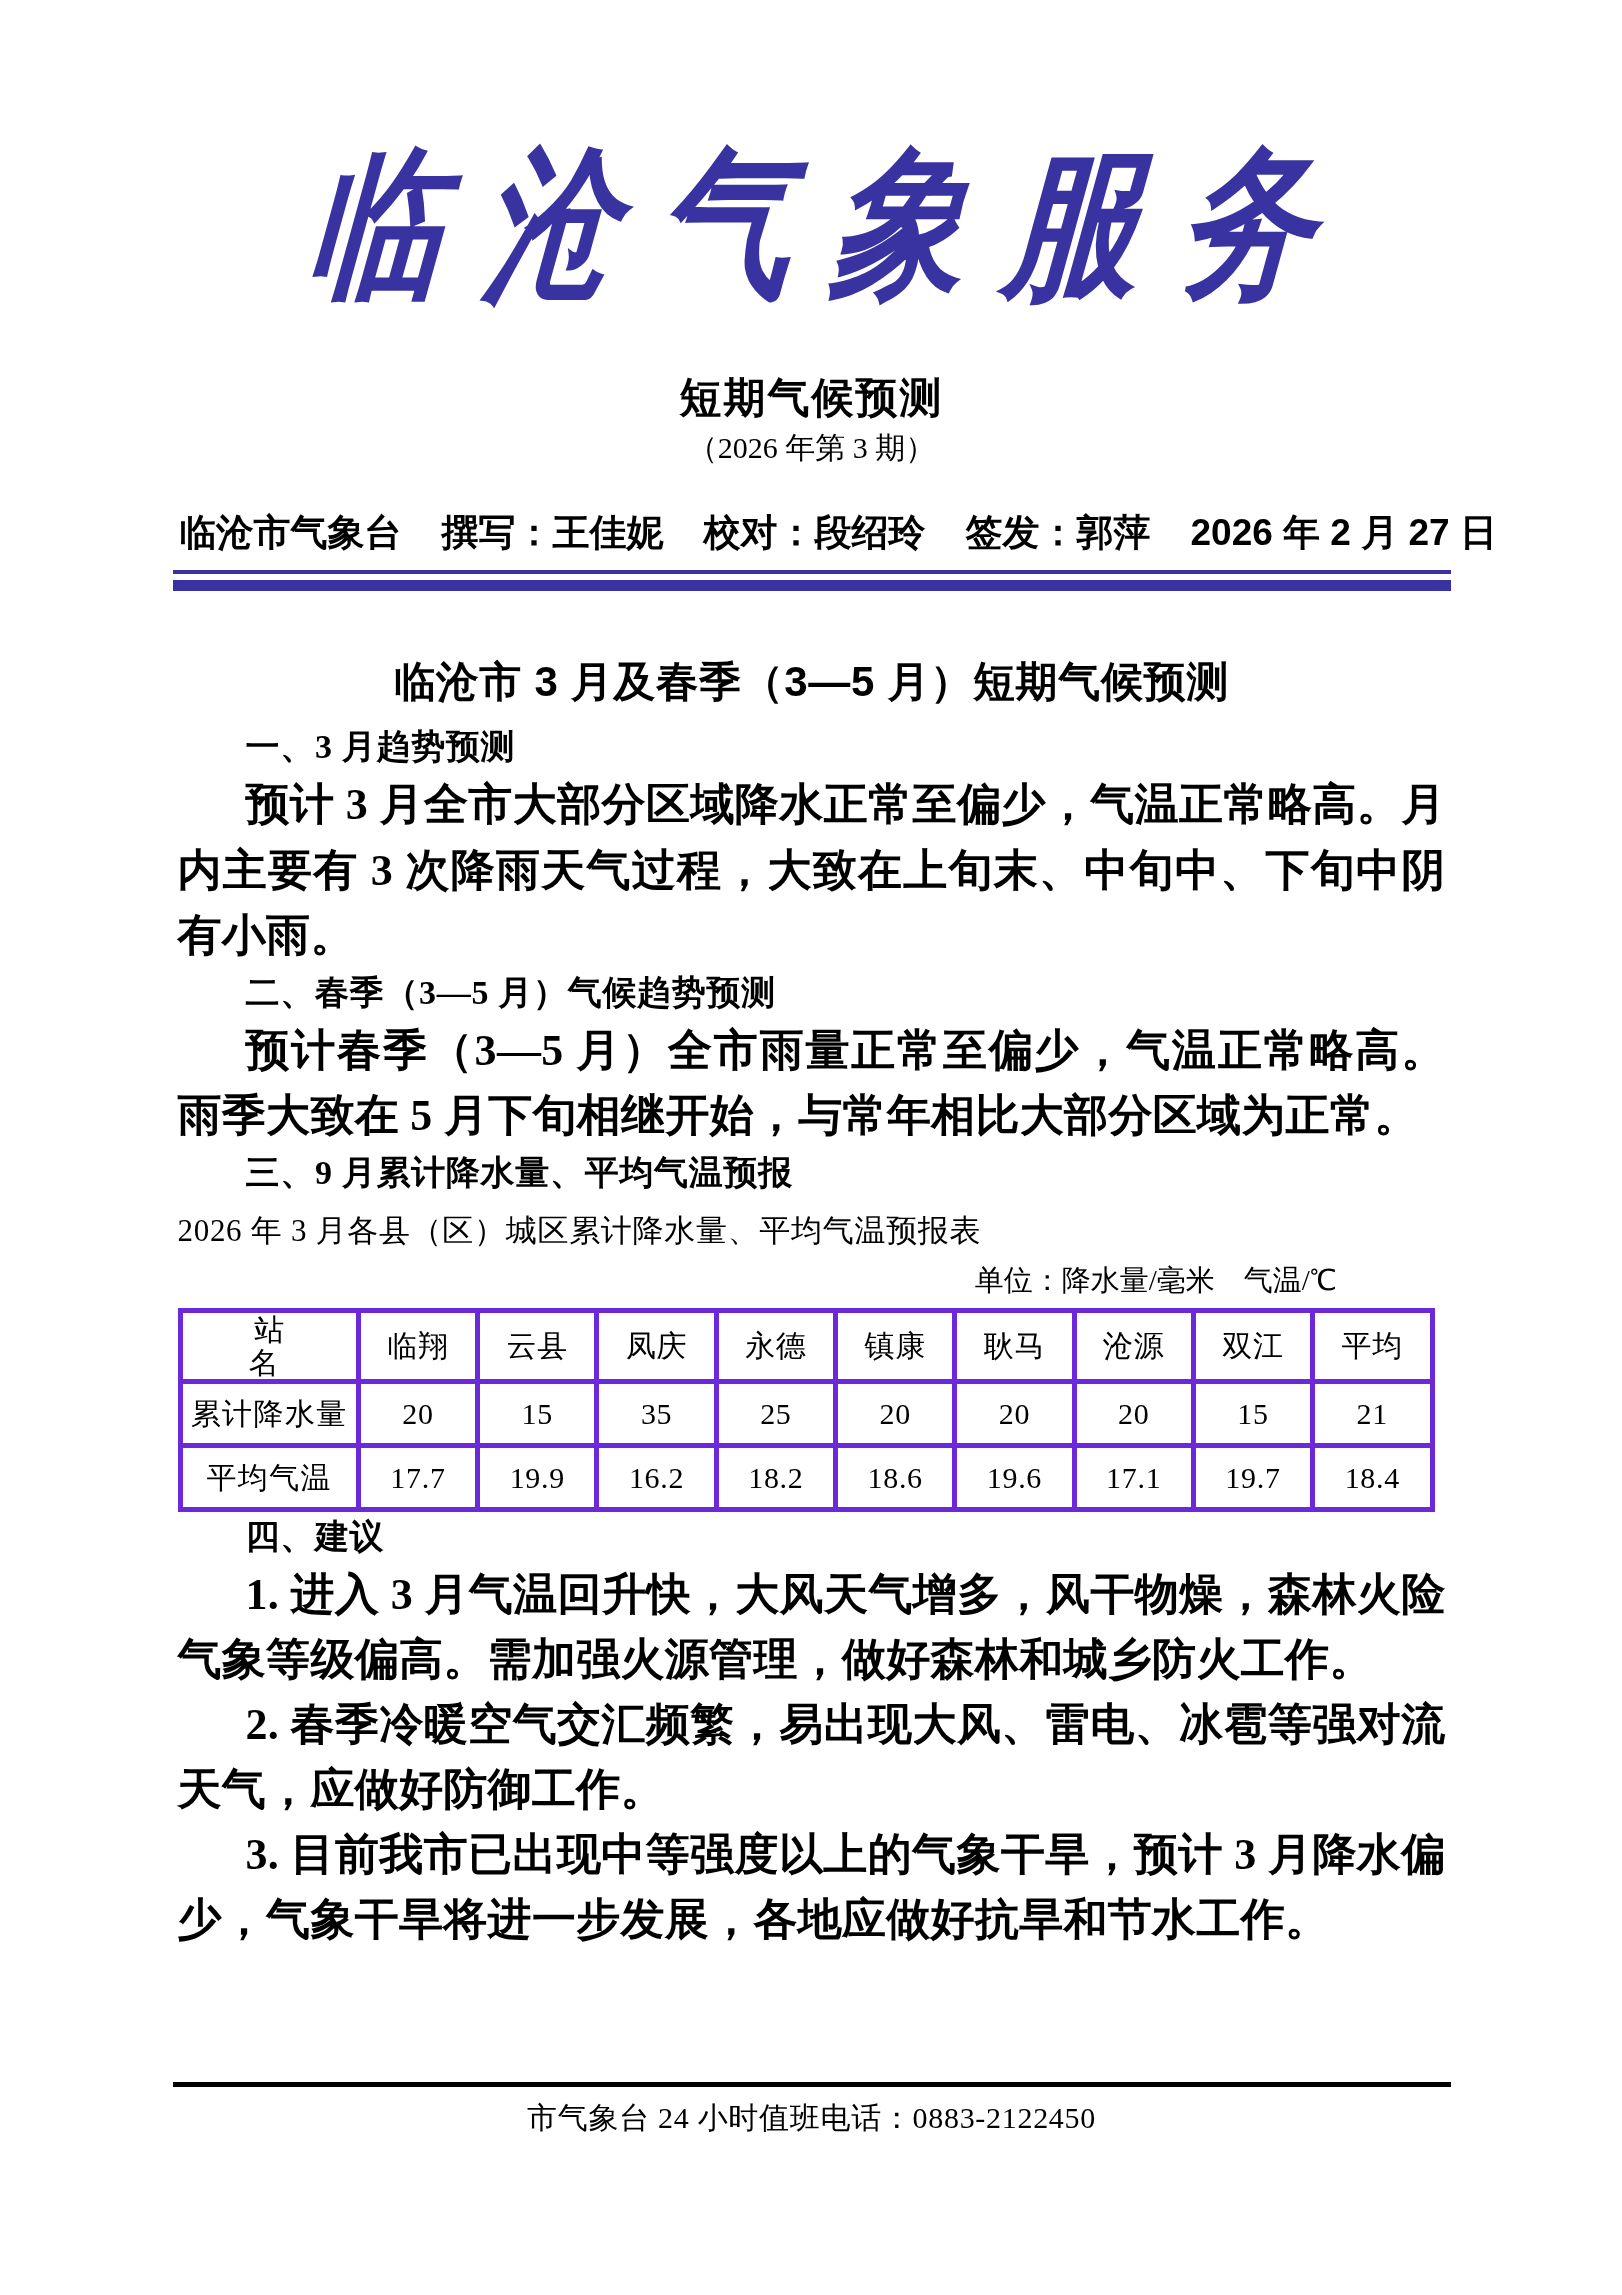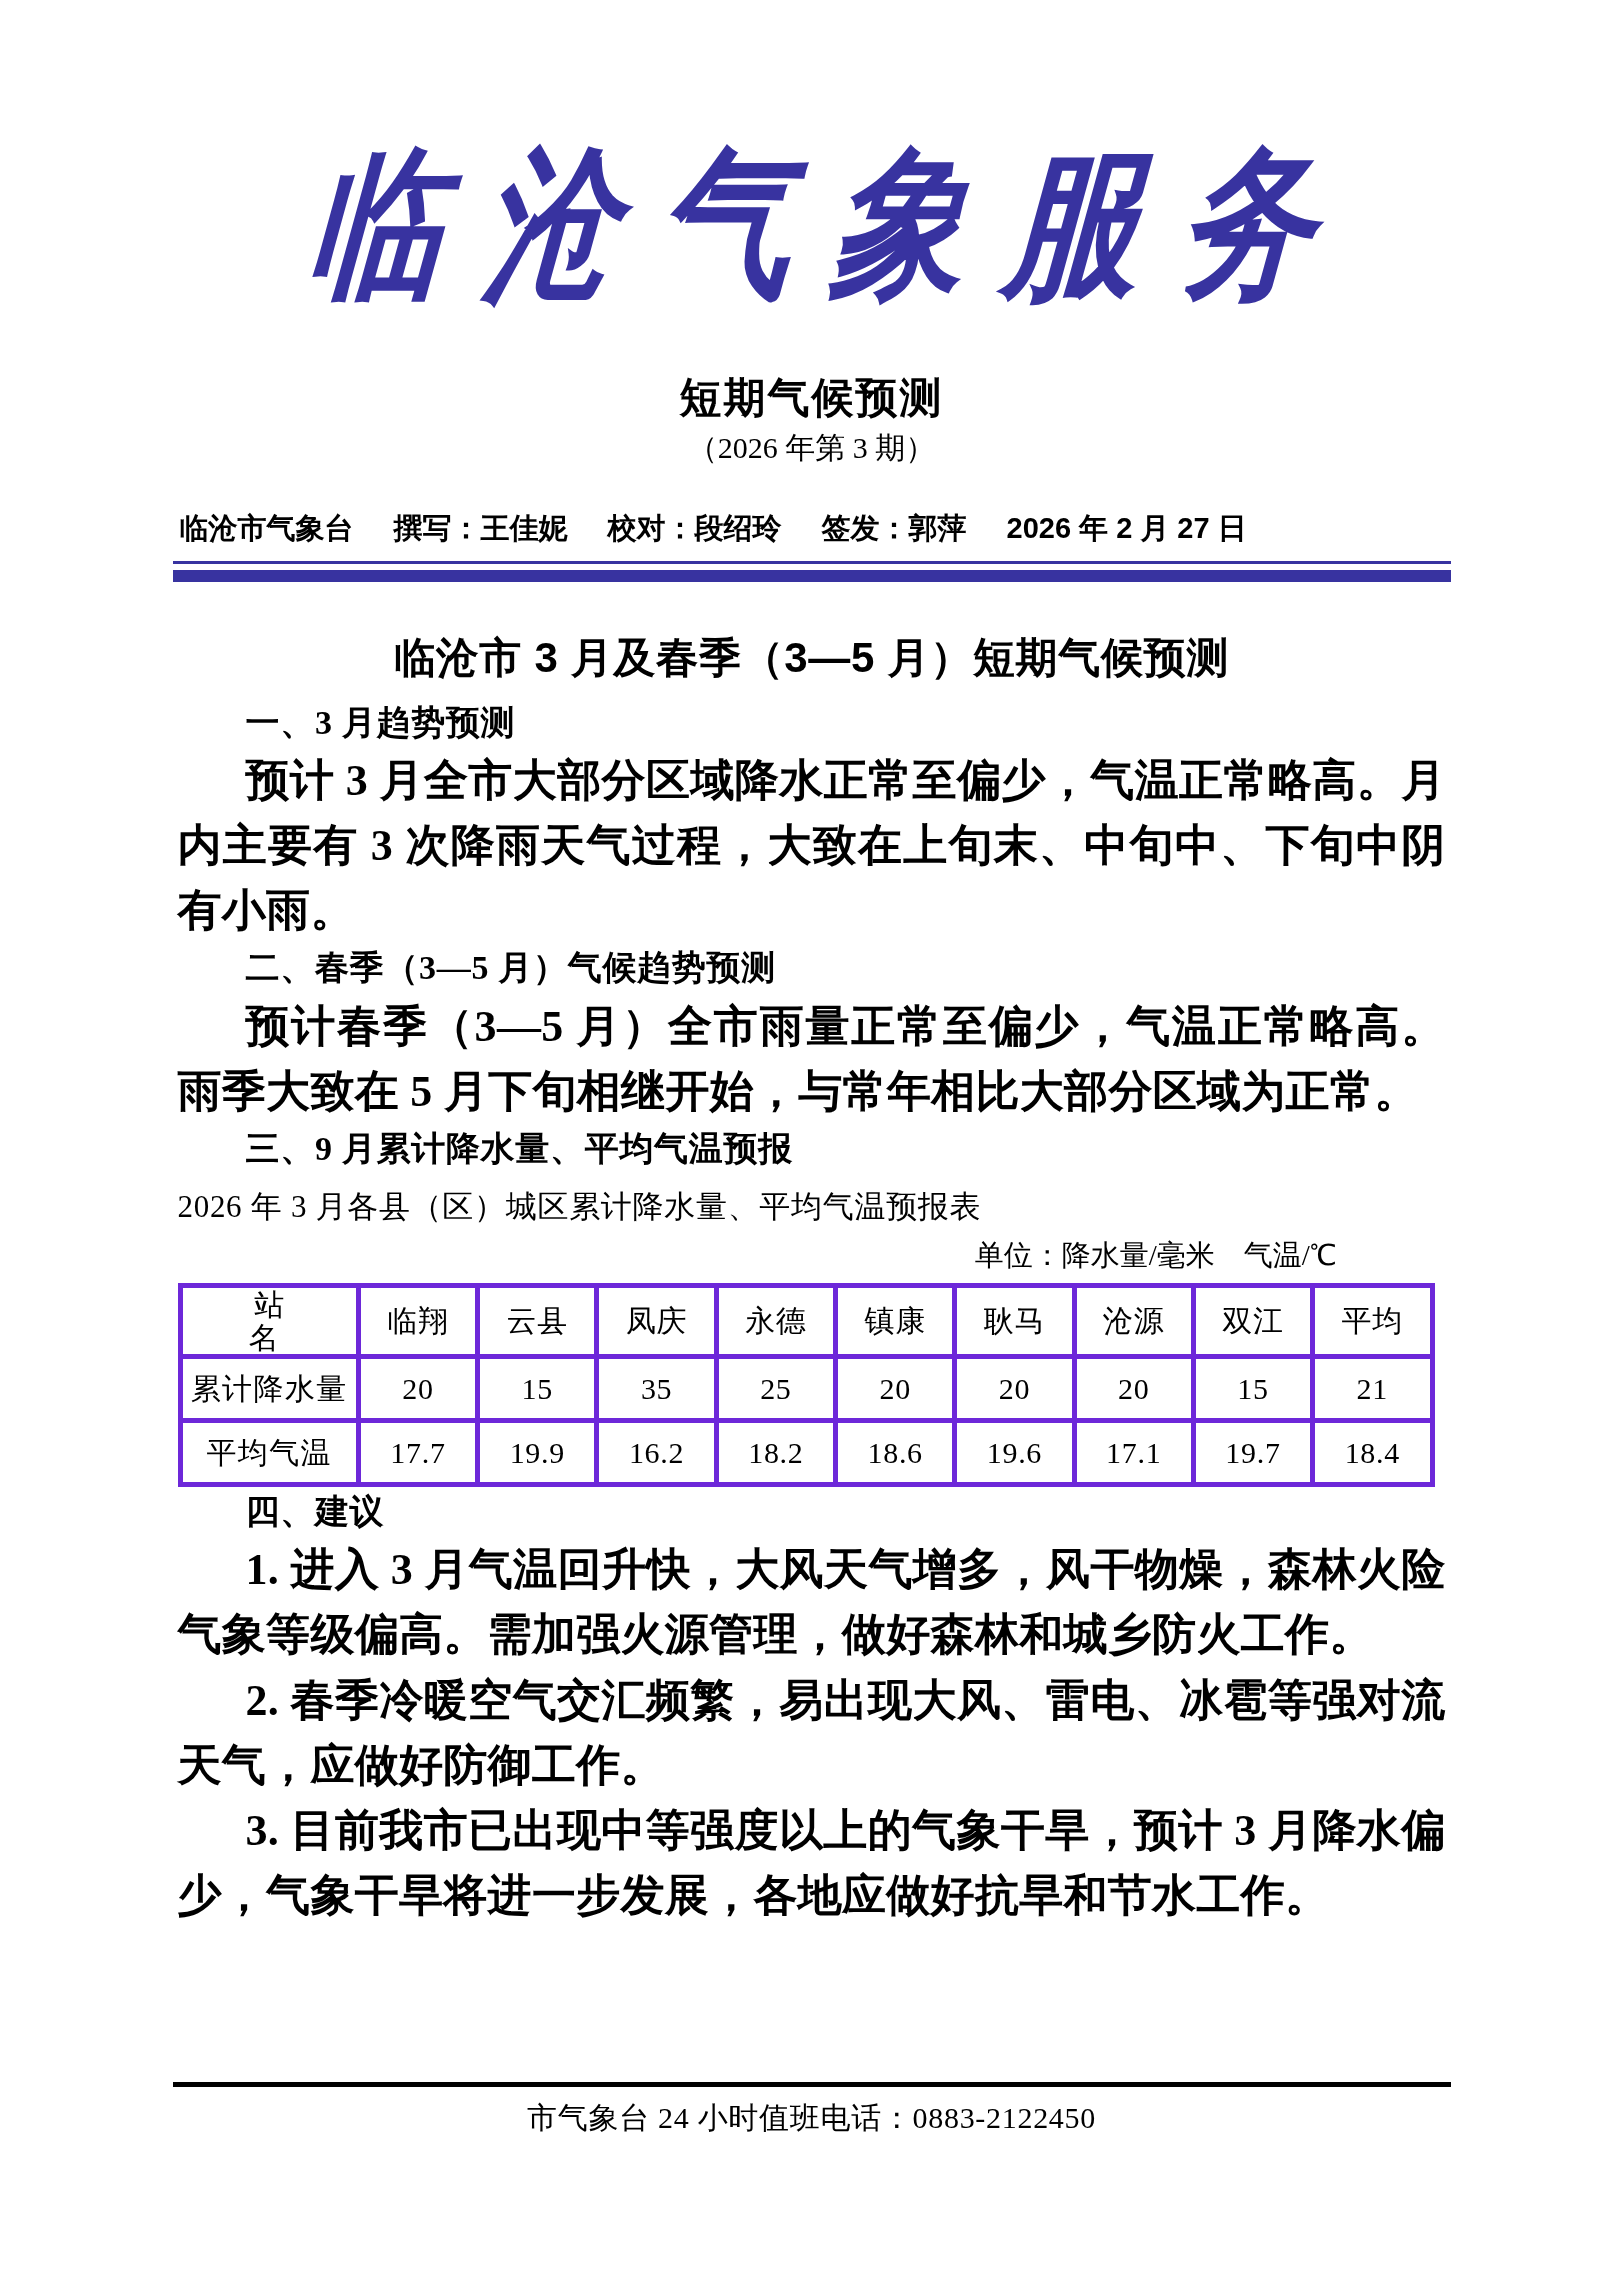--- a/index.html
+++ b/index.html
@@ -66,21 +66,21 @@
     margin-top: 4.1px;
   }
 
   
   .byline-row {
     margin: 0 auto;
     width: 1275px;
     padding-top: 42px;
     font-family: "Liberation Sans", "DejaVu Sans", sans-serif;
     font-weight: 700;
-    font-size: 29px;
+    font-size: 37px;
     line-height: 1.2;
     white-space: nowrap;
     display: flex;
     justify-content: flex-start;
     align-items: baseline;
   }
   .byline-row .bl {
     display: inline-block;
   }
   .bl-office { margin-left: 5.5px; }
@@ -102,21 +102,21 @@
     height: 6.1px;
     background: #ffffff;
   }
   .rule-thick {
     height: 11.6px;
     background: #3833a0;
   }
 
   
   .doc-body {
-    margin: 0 auto;
+    margin: 15px auto;
     width: 1268px;
     padding-top: 49px;
   }
   .doc-title {
     text-align: center;
     font-family: "Liberation Sans", "DejaVu Sans", sans-serif;
     font-weight: 700;
     font-size: 42px;
     line-height: 1.3;
     letter-spacing: 0.7px;

